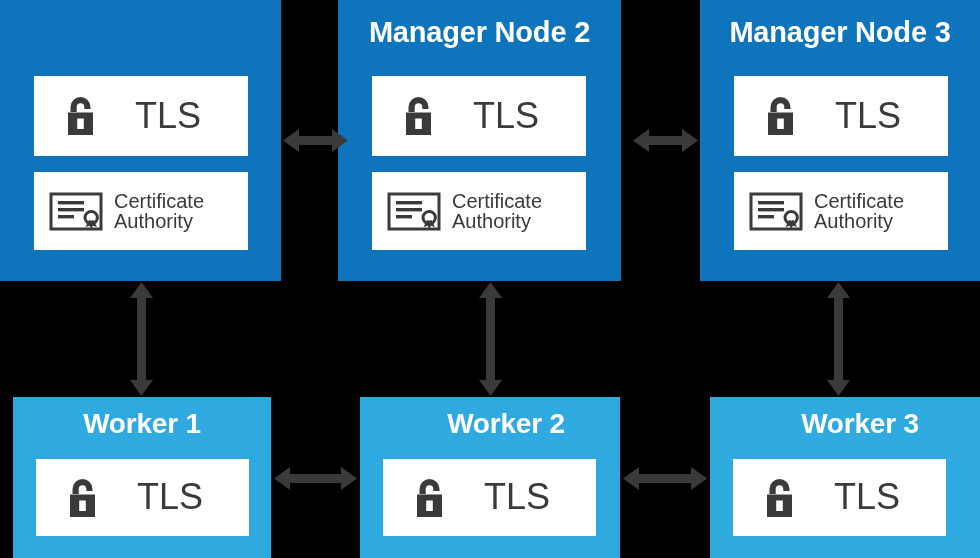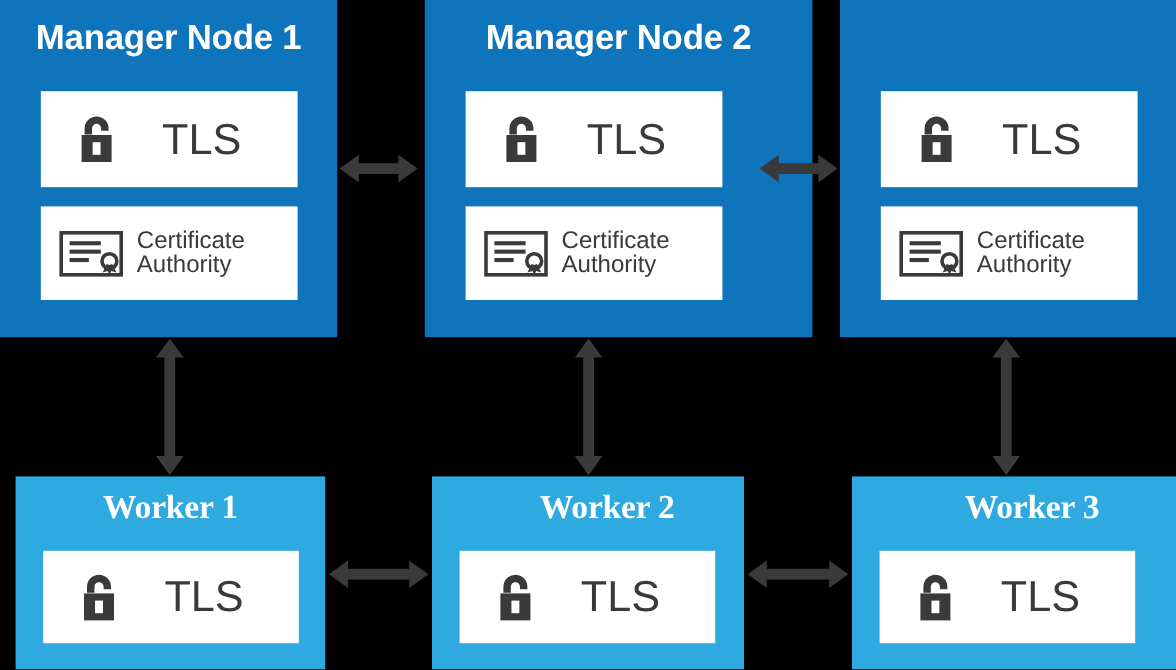--- a/index.html
+++ b/index.html
@@ -5,21 +5,21 @@
   html,body{margin:0;padding:0;background:#000;}
   body{width:980px;height:558px;overflow:hidden;font-family:"Liberation Sans",sans-serif;}
   #stage{position:relative;width:980px;height:558px;background:#000;}
 
   .node{position:absolute;box-sizing:border-box;}
   .node-title{
     width:100%;text-align:center;color:#ffffff;font-weight:bold;
     letter-spacing:-0.2px;line-height:1;
   }
   .mgr .node-title{font-size:29px;padding-top:18px;}
-  .wrk .node-title{font-size:28px;padding-top:13px;font-family:Liberation Serif, serif;}
+  .wrk .node-title{font-size:28px;padding-top:13px;}
 
   .card{
     background:#ffffff;display:flex;align-items:center;
     box-sizing:border-box;
   }
   .card .label{
     color:#3a3a3a;font-size:20px;line-height:1.02;font-weight:normal;
     white-space:pre-line;
   }
   .card.tls{justify-content:flex-start;}
@@ -33,21 +33,20 @@
   
   .arrow-h,.arrow-v{position:absolute;}
   .arrow-h svg,.arrow-v svg{display:block;}
 </style>
 </head>
 <body>
 
 <div id="stage">
 
   <div class="node mgr" style="left:0px;top:0px;width:281px;height:281px;background:#0e74bc;">
-    <div class="node-title">Manager Node 1</div>
     <div class="card tls" style="position:absolute;left:34px;top:76px;width:214px;height:80px;padding-left:28px;">
       <span>
         <svg class="lock-icon" width="37" height="46" viewBox="0 0 37 46">
           <path d="M8.5 19 V14 a10 10 0 0 1 20 0 v2 h-6.2 v-2 a3.8 3.8 0 0 0 -7.6 0 v5 z" fill="#3a3a3a"></path>
           <rect x="6" y="19.5" width="25" height="22.5" fill="#3a3a3a"></rect>
           <rect x="15.2" y="25.5" width="6.6" height="10.5" fill="#ffffff"></rect>
         </svg>
       </span>
       <span class="label" style="margin-left:36px;">TLS</span>
     </div>
@@ -63,21 +62,21 @@
             <path d="M45.5 32 l3.5 7 l-4.2 -1.2 l-1.2 2.6 l-3.2 -6.6 z"></path>
           </g>
           <circle cx="43.2" cy="29.6" r="6.2" fill="none" stroke="#3a3a3a" stroke-width="3"></circle>
         </svg>
       </span>
       <span class="label" style="margin-left:8px;">Certificate
 Authority</span>
     </div>
   </div>
 
-  <div class="node mgr" style="left:354px;top:0px;width:323px;height:281px;background:#0e74bc;">
+  <div class="node mgr" style="left:338px;top:0px;width:283px;height:281px;background:#0e74bc;">
     <div class="node-title">Manager Node 2</div>
     <div class="card tls" style="position:absolute;left:34px;top:76px;width:214px;height:80px;padding-left:28px;">
       <span>
         <svg class="lock-icon" width="37" height="46" viewBox="0 0 37 46">
           <path d="M8.5 19 V14 a10 10 0 0 1 20 0 v2 h-6.2 v-2 a3.8 3.8 0 0 0 -7.6 0 v5 z" fill="#3a3a3a"></path>
           <rect x="6" y="19.5" width="25" height="22.5" fill="#3a3a3a"></rect>
           <rect x="15.2" y="25.5" width="6.6" height="10.5" fill="#ffffff"></rect>
         </svg>
       </span>
       <span class="label" style="margin-left:36px;">TLS</span>
@@ -95,20 +94,21 @@
           </g>
           <circle cx="43.2" cy="29.6" r="6.2" fill="none" stroke="#3a3a3a" stroke-width="3"></circle>
         </svg>
       </span>
       <span class="label" style="margin-left:8px;">Certificate
 Authority</span>
     </div>
   </div>
 
   <div class="node mgr" style="left:700px;top:0px;width:280px;height:281px;background:#0e74bc;">
+    <div class="node-title">Manager Node 3</div>
     <div class="card tls" style="position:absolute;left:34px;top:76px;width:214px;height:80px;padding-left:28px;">
       <span>
         <svg class="lock-icon" width="37" height="46" viewBox="0 0 37 46">
           <path d="M8.5 19 V14 a10 10 0 0 1 20 0 v2 h-6.2 v-2 a3.8 3.8 0 0 0 -7.6 0 v5 z" fill="#3a3a3a"></path>
           <rect x="6" y="19.5" width="25" height="22.5" fill="#3a3a3a"></rect>
           <rect x="15.2" y="25.5" width="6.6" height="10.5" fill="#ffffff"></rect>
         </svg>
       </span>
       <span class="label" style="margin-left:36px;">TLS</span>
     </div>

